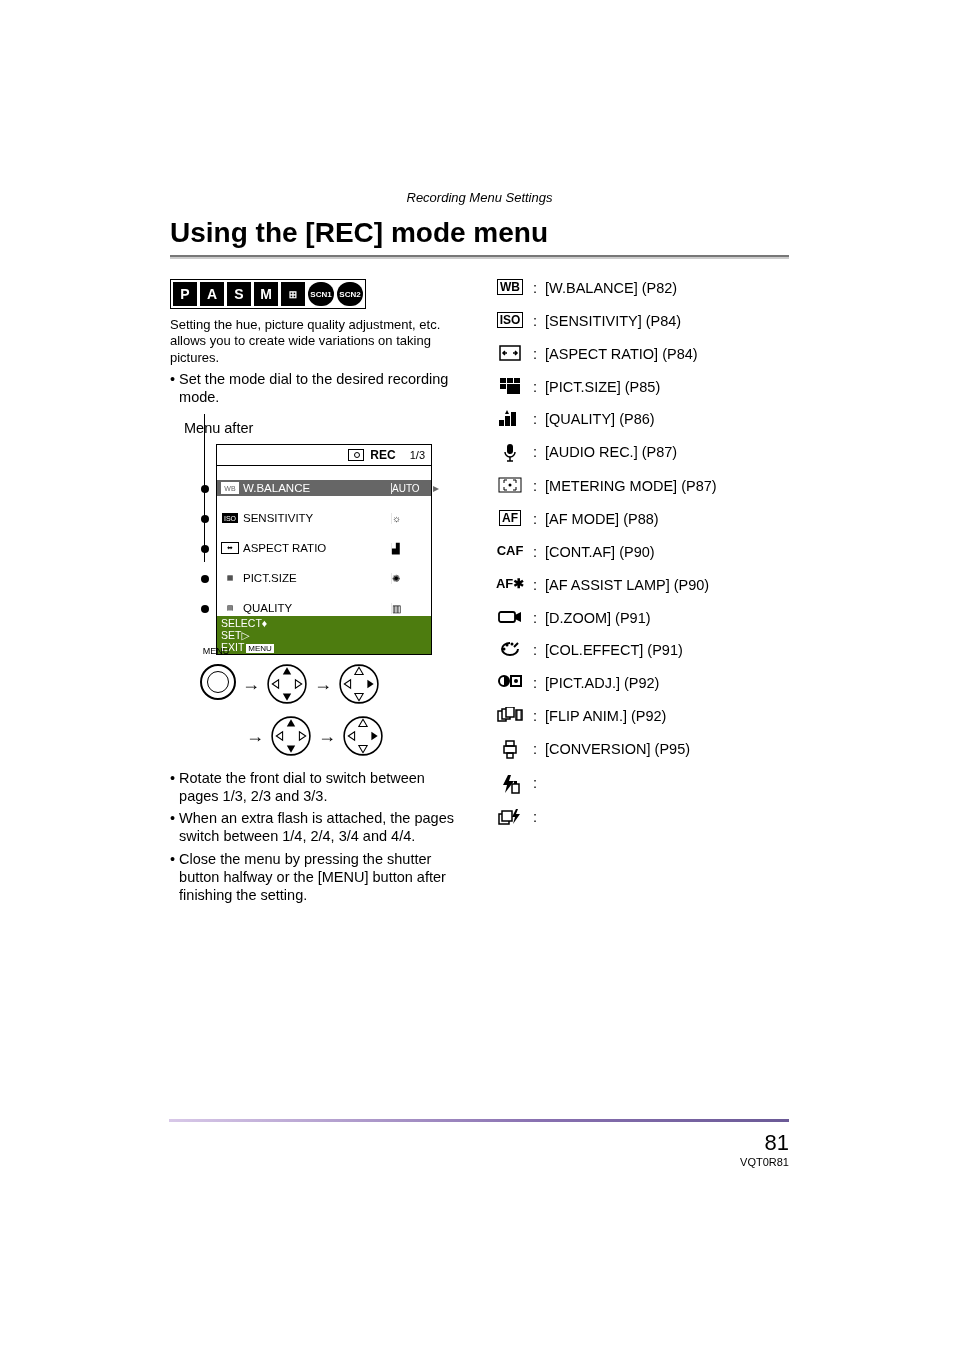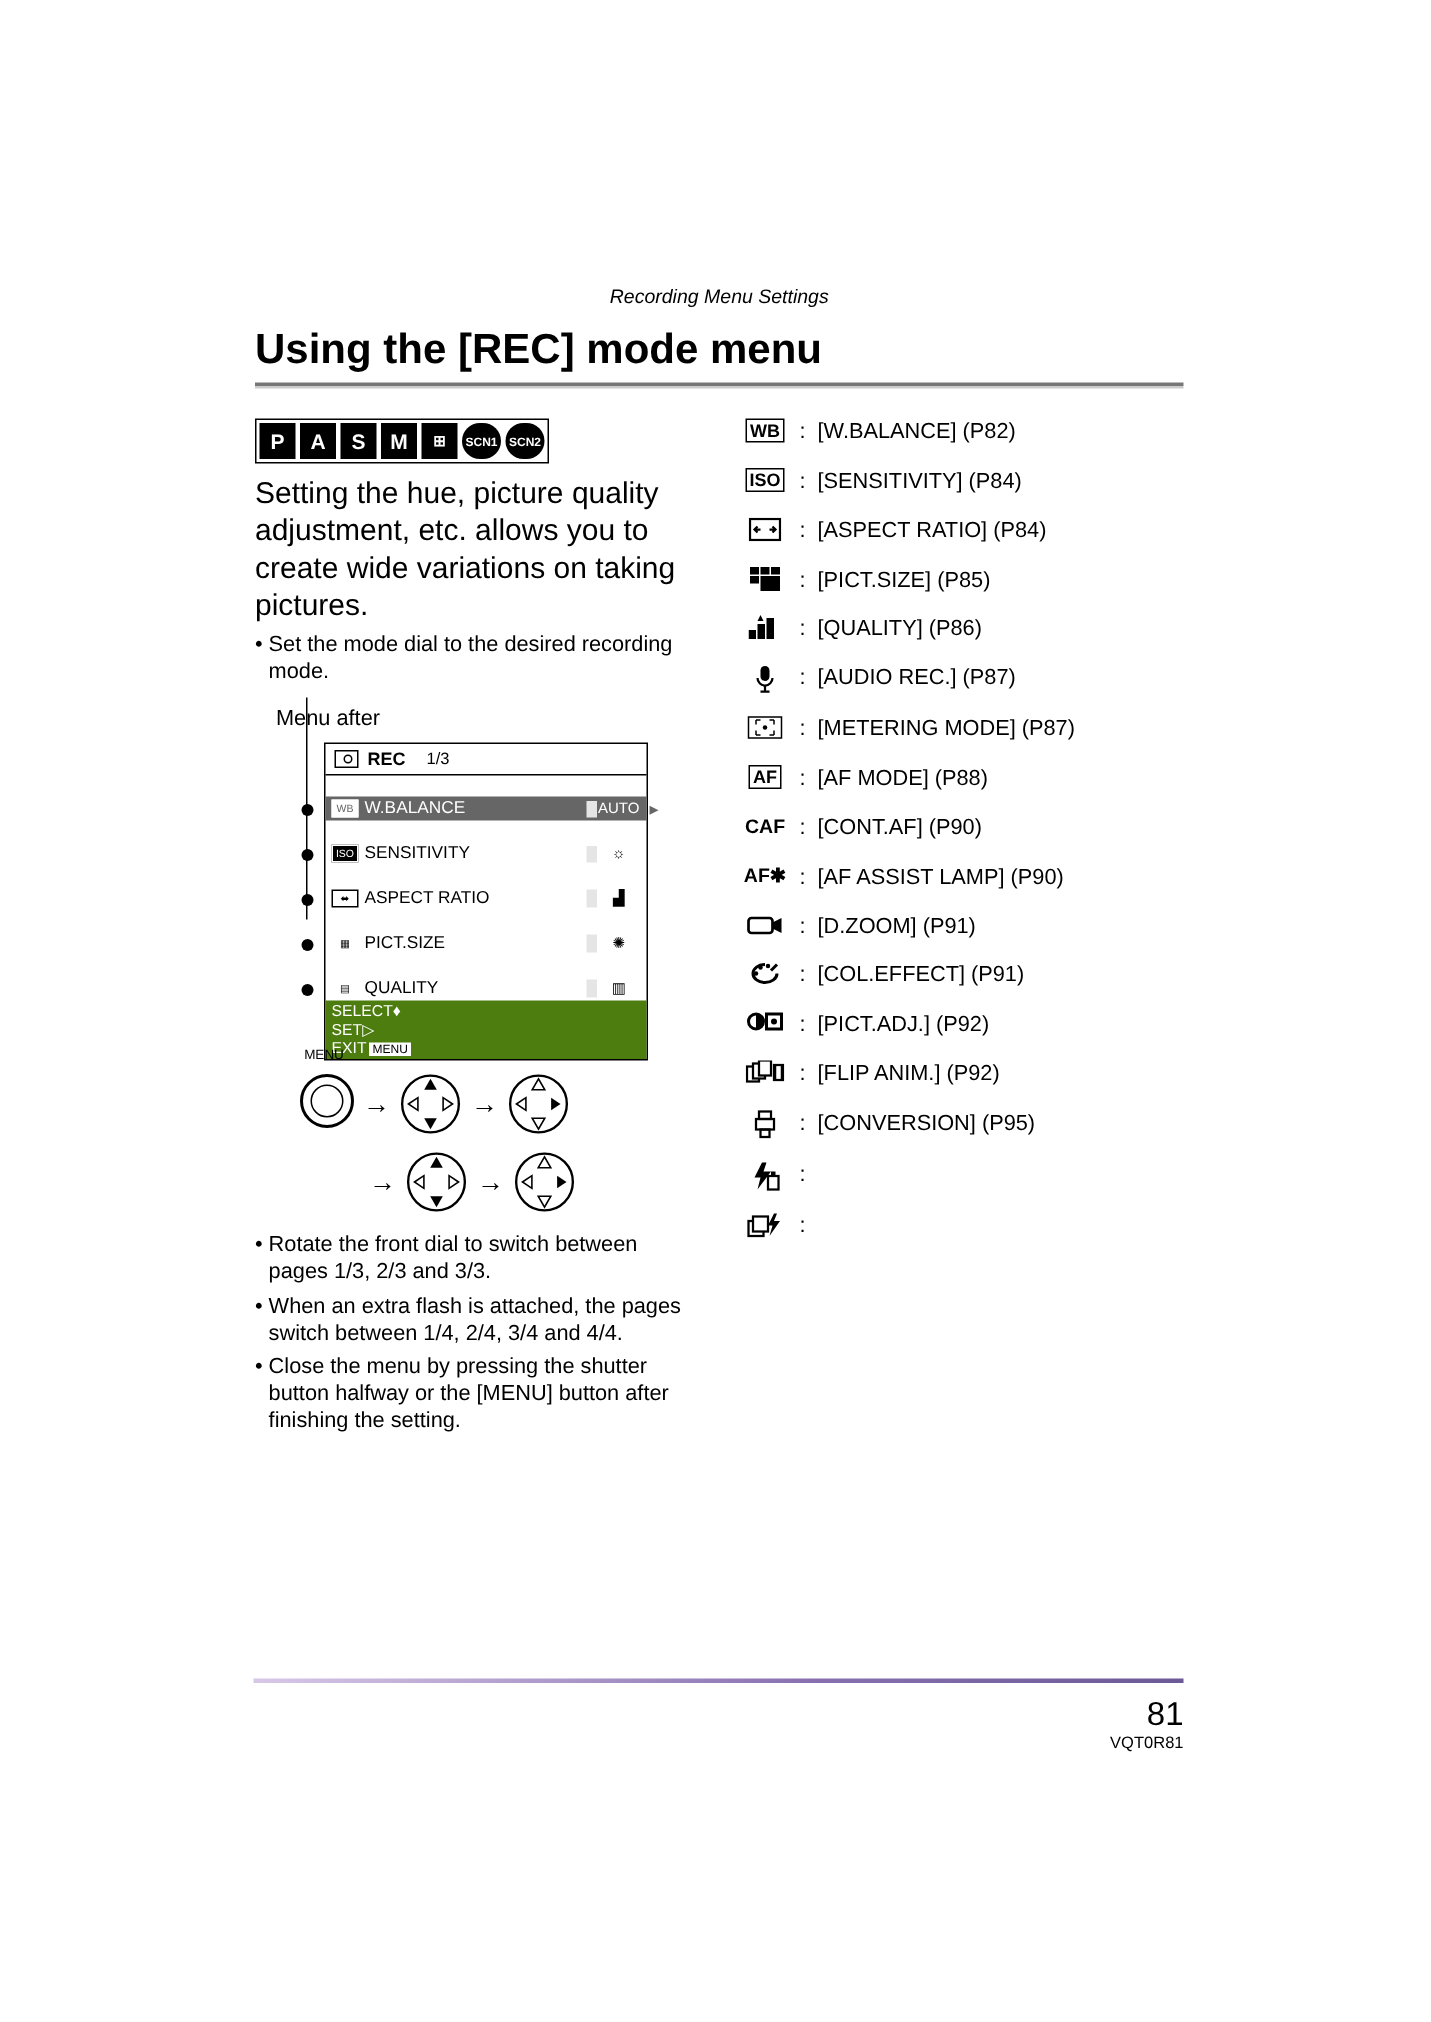--- a/index.html
+++ b/index.html
@@ -55,21 +55,21 @@
     font-weight: bold;
   }
   .mode-icon.movie { font-size: 10px; }
   .mode-icon.scn {
     border-radius: 12px;
     font-size: 8px;
     width: 26px;
   }
 
   .para {
-    font-size: 20px;
+    font-size: 13px;
     line-height: 1.25;
     margin-bottom: 4px;
   }
   .bullet {
     display: flex;
     font-size: 14.5px;
     line-height: 1.25;
     margin-bottom: 4px;
   }
   .bullet .dot { margin-right: 4px; }
@@ -85,20 +85,21 @@
     width: 216px;
     border: 1px solid #000;
     font-size: 12px;
   }
   .menu-top {
     display: flex;
     align-items: center;
     padding: 3px 6px;
     border-bottom: 1px solid #000;
     gap: 6px;
+    justify-content: flex-end;
   }
   .cam-icon {
     width: 16px; height: 12px; border: 1px solid #000; position: relative;
   }
   .cam-icon::before {
     content:""; position:absolute; width:4px; height:4px; border:1px solid #000; border-radius:50%;
     top:2px; left:5px;
   }
   .menu-top .rec { font-weight: bold; }
   .menu-top .page { margin-left: 8px; font-size: 11px; }
@@ -122,22 +123,22 @@
   }
   .mini-box {
     display:inline-flex; align-items:center; justify-content:center;
     width: 18px; height: 12px; border: 1px solid currentColor; font-size: 7px; margin-right: 4px;
     background: currentColor; color: #fff;
   }
   .menu-row.highlight .mini-box { background:#fff; color:#666; border-color:#fff;}
   .mini-box.inv { background: transparent; color: inherit; }
   .menu-row .lbl { flex: 1; font-size: 11.5px; }
   .menu-row .val {
-    width: 36px; text-align: center; font-size: 10px;
-    border-left: 7px solid #e5e5e5;
+    width: 36px; font-size: 10px;
+    border-left: 1px solid #e5e5e5;
   }
   .val-icon { font-size: 13px; }
   .menu-bottom {
     background: #4d7c0f; color: #fff;
     display: flex; justify-content: space-between;
     padding: 1px 4px; font-size: 10.5px; flex-direction: column;
   }
   .menu-bottom .exit-box {
     background:#fff; color:#000; font-size:8px; padding:0 2px; margin-left:2px;
   }

